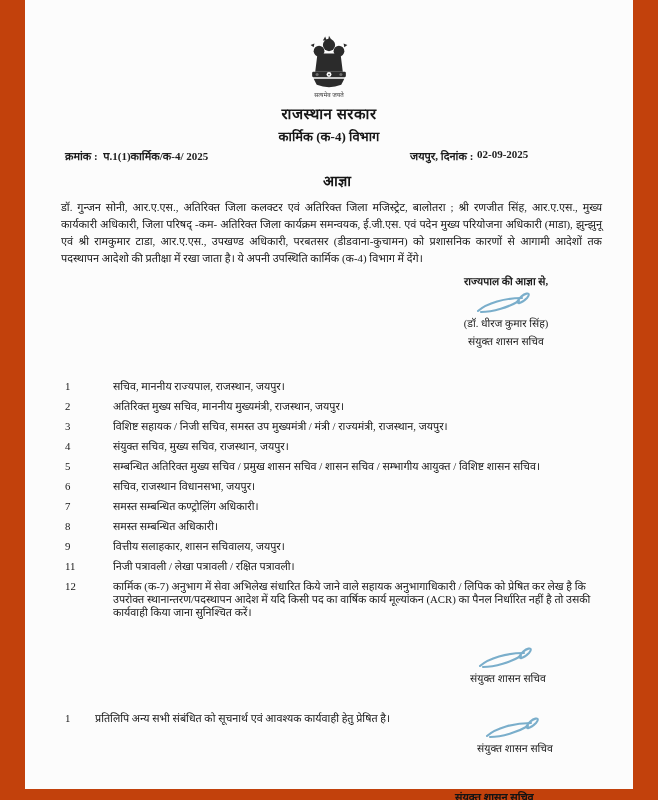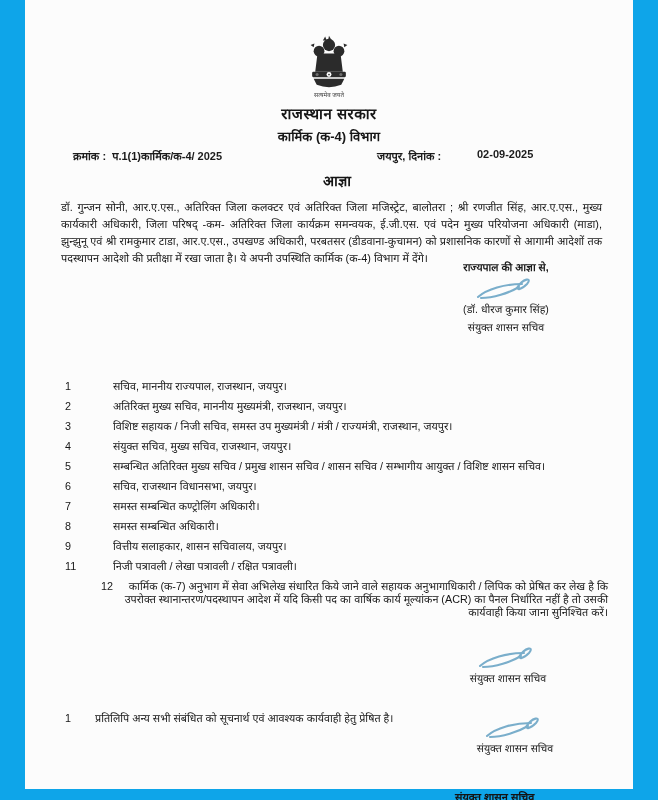--- a/index.html
+++ b/index.html
@@ -1,47 +1,47 @@
 <!DOCTYPE html>
 <html><head>
 <meta charset="utf-8">
 <style>
   html,body{margin:0;padding:0;background:#323232;}
   .screen{
-    position:relative;width:658px;height:800px;background:#0ea5e9;overflow:hidden;
-    font-family:Liberation Sans, sans-serif;
+    position:relative;width:658px;height:800px;background:#c2410c;overflow:hidden;
+    font-family:Liberation Serif, serif;
   }
   .page{
     position:absolute;left:25px;top:0;width:608px;height:789px;
     background:#fcfcfc;color:#1a1a1a;
   }
   .abs{position:absolute;}
   .centered{left:0;width:100%;text-align:center;}
   .govt-title{top:103px;font-size:15px;font-weight:bold;letter-spacing:.5px;color:#161616;}
   .dept-title{top:127px;font-size:13px;font-weight:bold;color:#161616;}
   .ref-line{top:148px;left:36px;right:28px;font-size:11px;font-weight:bold;color:#1c1c1c;}
-  .ref-left{position:absolute;left:12px;top:0;white-space:nowrap;}
-  .ref-place{position:absolute;left:316px;top:0;white-space:nowrap;}
+  .ref-left{position:absolute;left:4px;top:0;white-space:nowrap;}
+  .ref-place{position:absolute;left:349px;top:0;white-space:nowrap;}
   .ref-date{position:absolute;left:416px;top:0;white-space:nowrap;font-weight:bold;}
   .order-heading{top:170px;font-size:14.5px;font-weight:bold;color:#141414;padding-left:8px;}
   .order-para{
     top:199px;left:36px;width:541px;font-size:10.9px;line-height:17px;
     text-align:justify;color:#151515;font-weight:500;
   }
   .sig-block{text-align:center;font-size:10.6px;color:#1b1b1b;line-height:13px;}
-  .sig1{top:261px;left:408px;width:146px;}
+  .sig1{top:275px;left:408px;width:146px;}
   .sig1 .by-order{font-weight:600;margin-bottom:1px;}
   .sig-svg{display:block;margin:0 auto;}
   .copy-heading{top:357px;left:36px;font-size:11px;font-weight:600;color:#161616;}
   .copy-list{top:380px;left:36px;width:547px;}
   .row{display:grid;grid-template-columns:52px 1fr;font-size:10.8px;line-height:13px;
        margin-bottom:7px;color:#161616;font-weight:500;}
   .row .no{padding-left:4px;}
   .row.gap{margin-top:5px;}
-  .row.last{margin-bottom:12px;text-align:right;}
+  .row.last{margin-bottom:12px;}
   .sig2{top:644px;left:424px;width:118px;}
   .sig3{top:714px;left:431px;width:118px;}
   .footer-row{top:712px;left:36px;width:380px;}
   .footer-row .row{grid-template-columns:34px 1fr;}
   .next-page-text{
     position:absolute;left:455px;top:789px;font-size:11px;font-weight:600;color:#131313;
     white-space:nowrap;
   }
   .emblem{top:33px;left:0;width:100%;text-align:center;}
 </style>

